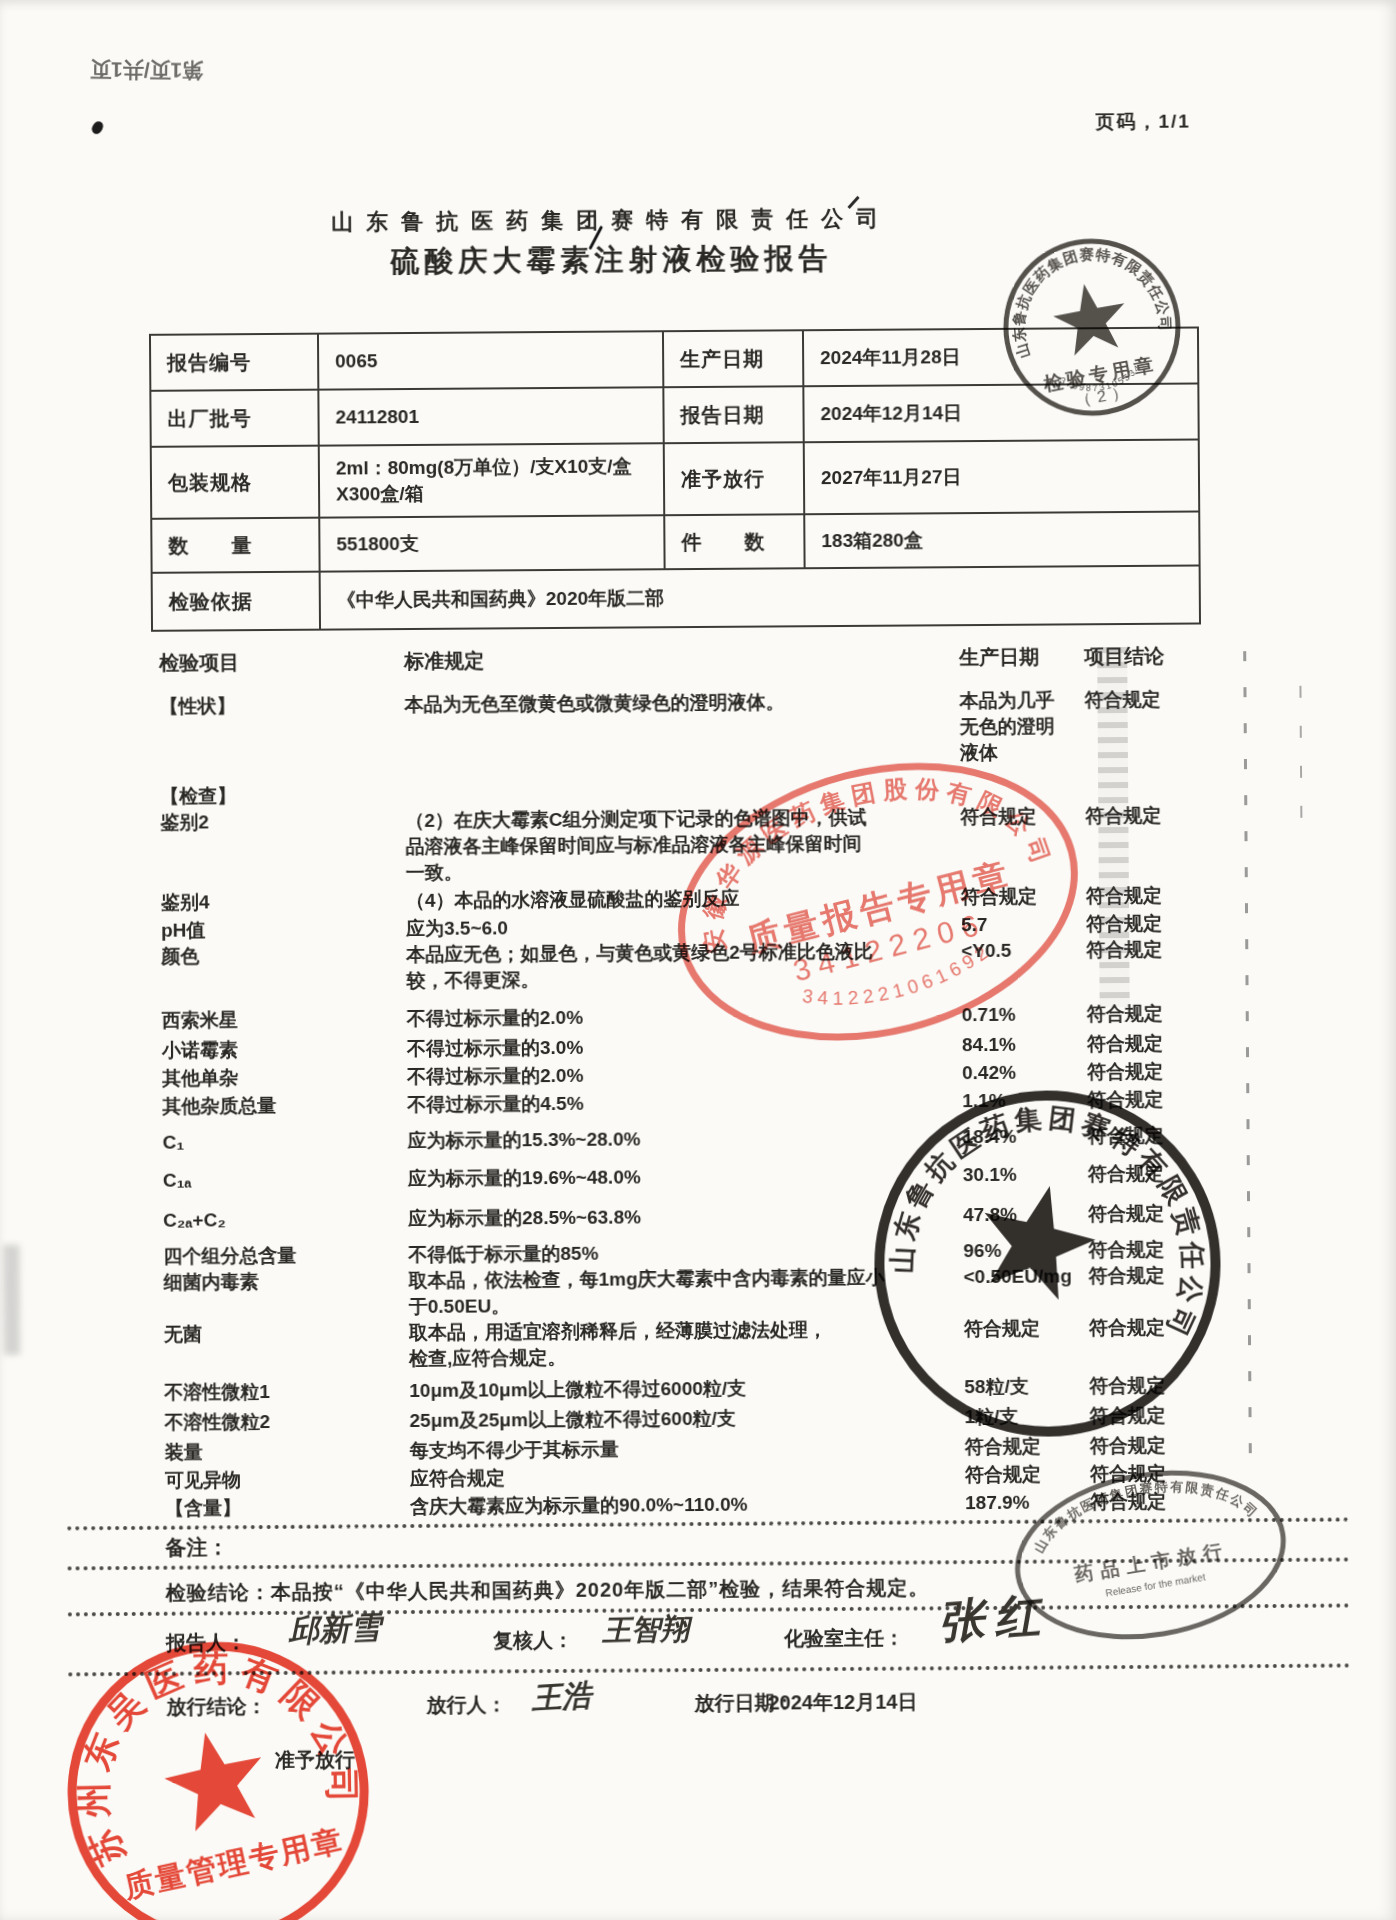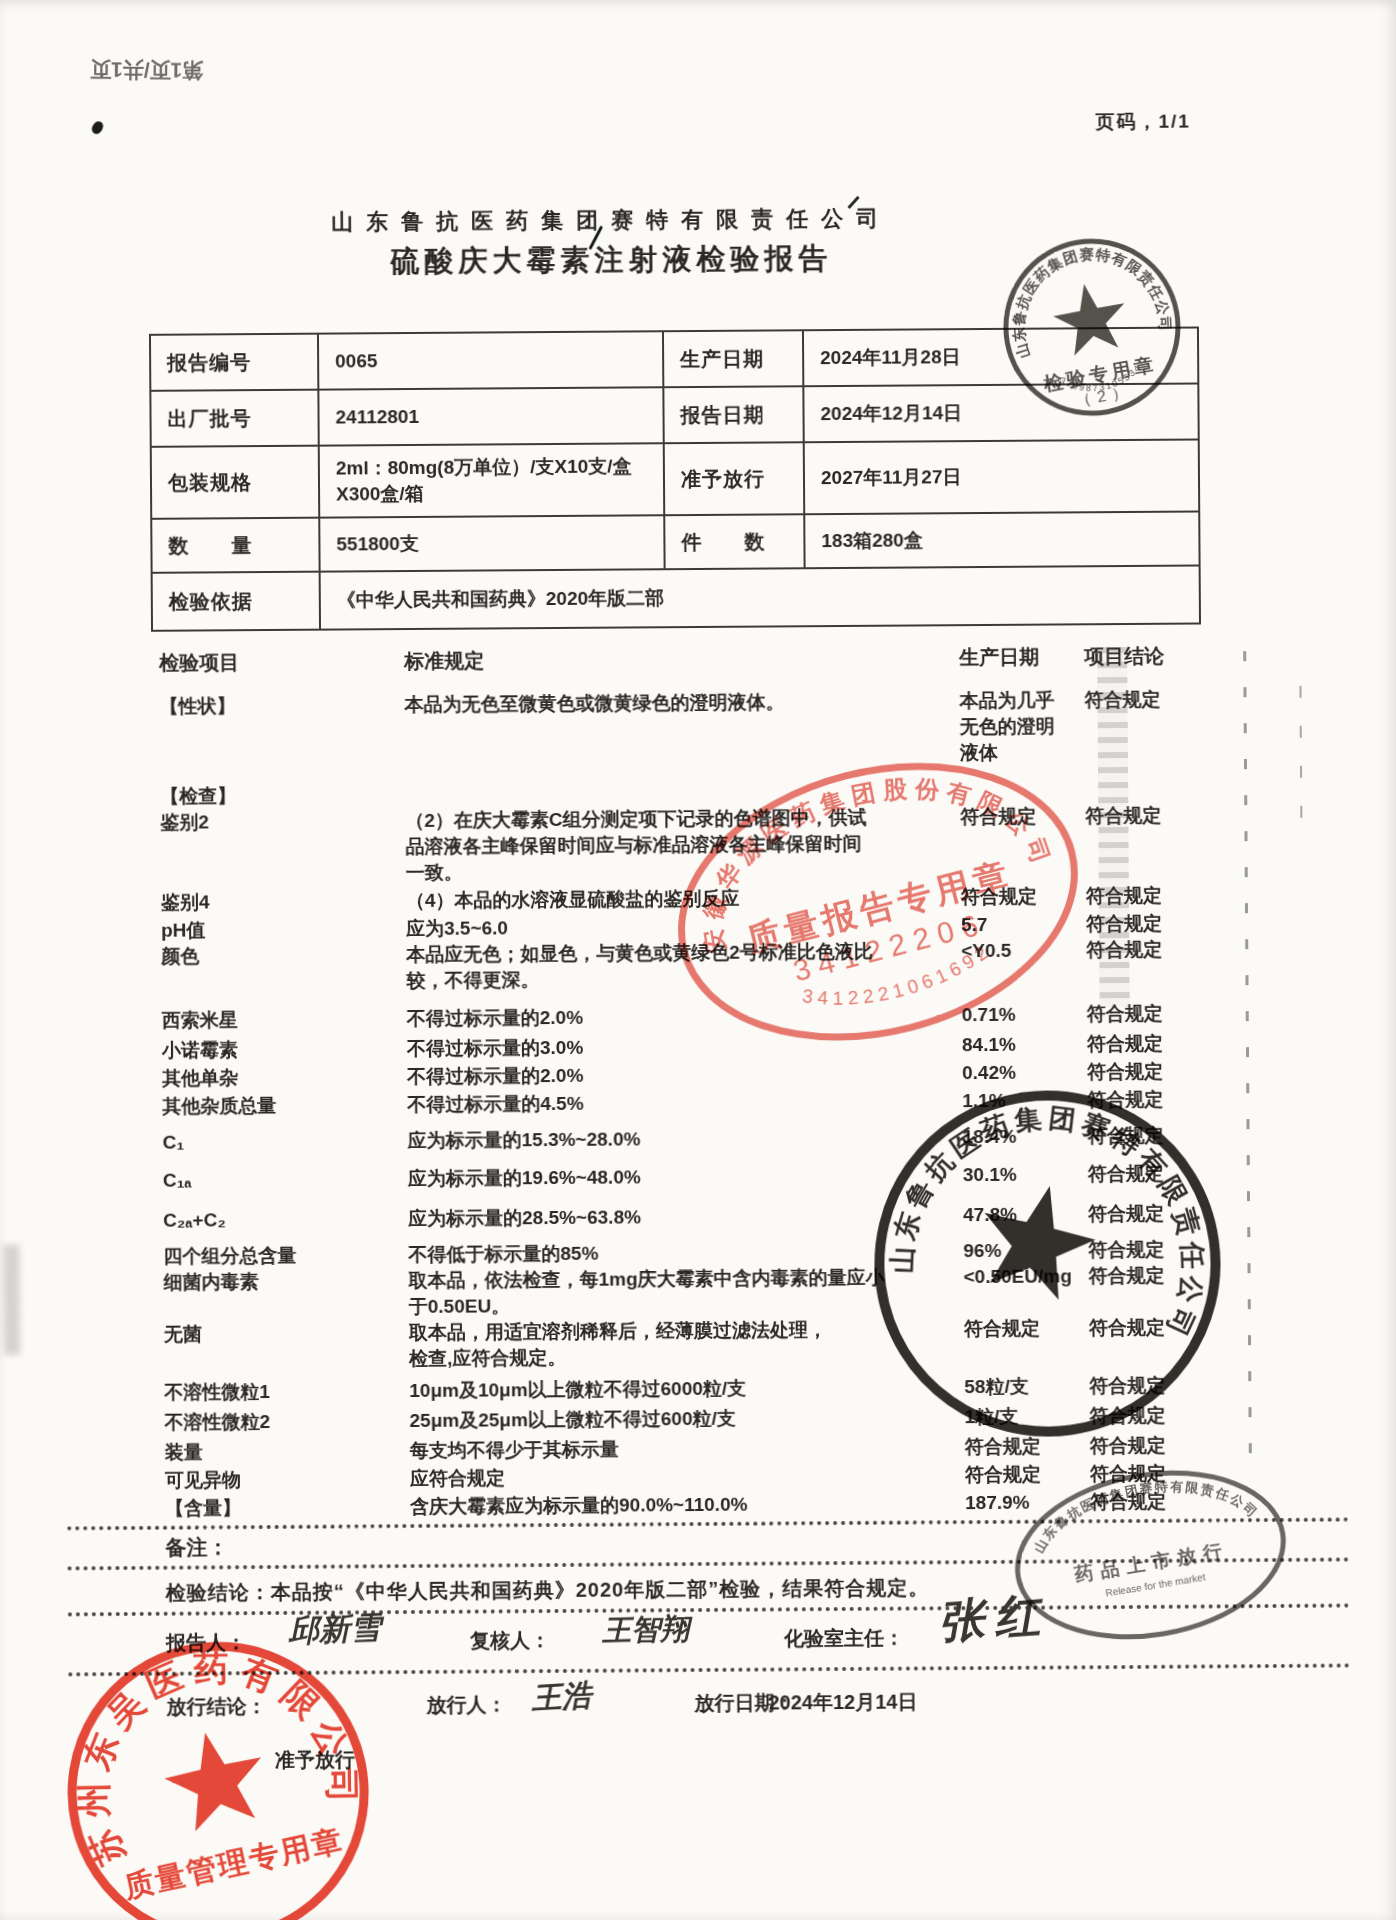--- a/index.html
+++ b/index.html
@@ -233,21 +233,21 @@
     </div>
 
     <div class="dotted" style="top:1522px"></div>
     <div class="t remark">备注：</div>
     <div class="dotted" style="top:1562px"></div>
     <div class="t conclusion-line">检验结论：本品按“《中华人民共和国药典》2020年版二部”检验，结果符合规定。</div>
     <div class="dotted" style="top:1608px"></div>
 
     <div class="t sig" style="left:160px; top:1626px">报告人：</div>
     <div class="t hand" style="left:282px; top:1606px; font-size:31px; transform:rotate(-2deg)">邱新雪</div>
-    <div class="t sig" style="left:464px; top:1626px">复核人：</div>
+    <div class="t sig" style="left:487px; top:1626px">复核人：</div>
     <div class="t hand" style="left:596px; top:1610px; font-size:29px; transform:rotate(-1deg)">王智翔</div>
     <div class="t sig" style="left:778px; top:1626px">化验室主任：</div>
     <div class="t hand" style="left:932px; top:1590px; font-size:46px; letter-spacing:10px; transform:rotate(-4deg)">张红</div>
 
     <div class="dotted" style="top:1668px"></div>
 
     <div class="t sig" style="left:160px; top:1690px">放行结论：</div>
     <div class="t sig" style="left:268px; top:1744px">准予放行</div>
     <div class="t sig" style="left:420px; top:1690px">放行人：</div>
     <div class="t hand" style="left:525px; top:1676px; font-size:30px; transform:rotate(-3deg)">王浩</div>

